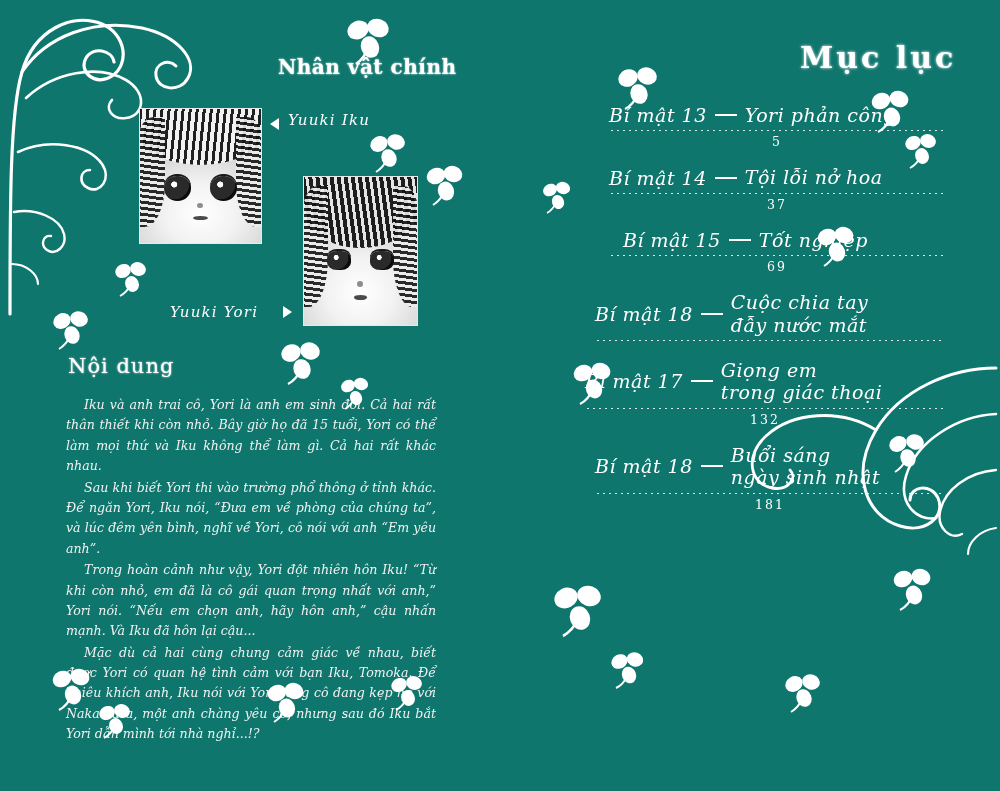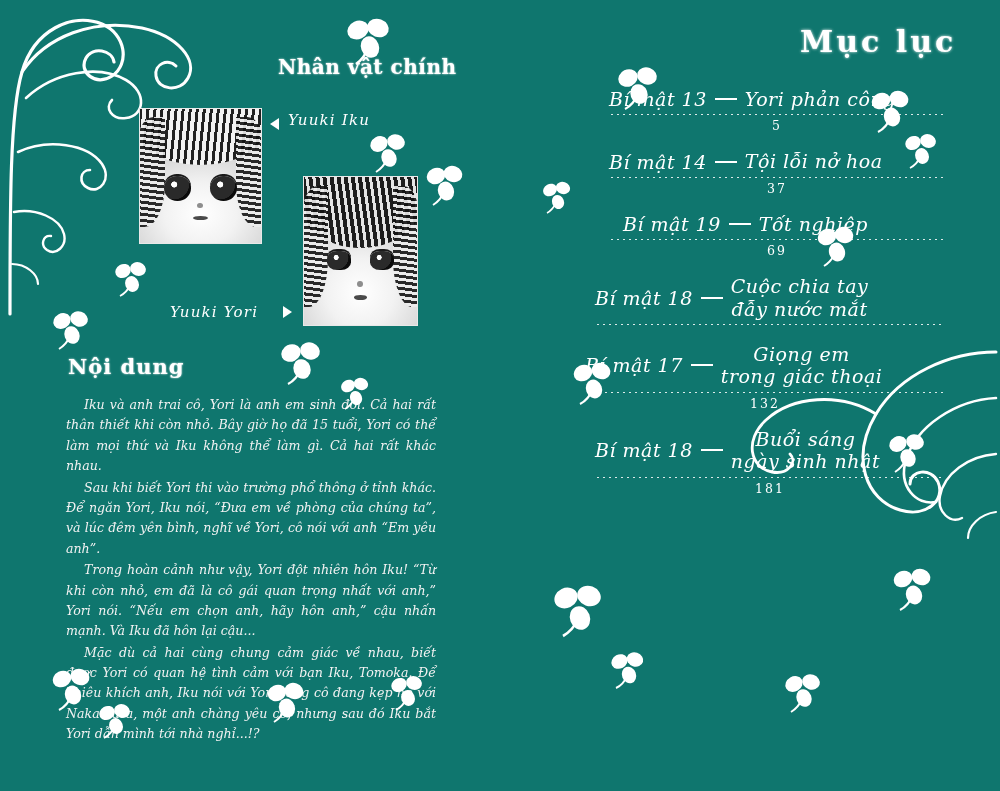--- a/index.html
+++ b/index.html
@@ -138,21 +138,21 @@
     left: 283px; top: 306px;
     border-top: 6px solid transparent;
     border-bottom: 6px solid transparent;
     border-left: 9px solid #fff;
   }
 
   .content-title {
     position: absolute;
     left: 68px; top: 354px;
     font-family: "DejaVu Serif", serif;
-    font-weight: bold;
+    font-weight: normal;
     font-size: 21px;
     letter-spacing: 1px;
     text-shadow: 0 0 2px #fff;
   }
   .summary {
     position: absolute;
     left: 66px; top: 395px;
     width: 370px;
     font-family: "DejaVu Serif", serif;
     font-style: italic;
@@ -162,21 +162,21 @@
     color: #f2f2f2;
   }
   .summary p {
     margin: 0 0 1px 0;
     text-indent: 18px;
   }
 
   
   .right-page {
     position: absolute;
-    left: 500px; top: 0;
+    left: 500px; top: 16px;
     width: 500px; height: 564px;
   }
   .toc-title {
     position: absolute;
     left: 300px; top: 24px;
     font-family: "DejaVu Serif", serif;
     font-weight: bold;
     font-size: 30px;
     letter-spacing: 3px;
     text-shadow: 0 0 3px #fff;
@@ -206,21 +206,21 @@
     margin: 0 8px;
     width: 22px;
     height: 2px;
     background: #fff;
   }
   .toc-name {
     flex: 0 0 auto;
     text-align: center;
     line-height: 1.18;
   }
-  .toc-name.two-line { text-align: center; }
+  .toc-name.two-line { text-align: left; }
   .toc-dots {
     margin-top: 3px;
     height: 3px;
     background-image: radial-gradient(circle, #ffffff 0.8px, transparent 1px);
     background-size: 6px 3px;
     background-repeat: repeat-x;
     opacity: 0.85;
   }
   .toc-page {
     text-align: center;
@@ -322,21 +322,21 @@
           <span class="toc-label">Bí mật 14</span>
           <span class="toc-dash"></span>
           <span class="toc-name">Tội lỗi nở hoa</span>
         </div>
         <div class="toc-dots"></div>
         <div class="toc-page">37</div>
       </div>
 
       <div class="toc-entry" style="padding-left:38px">
         <div class="toc-row">
-          <span class="toc-label">Bí mật 19</span>
+          <span class="toc-label">Bí mật 15</span>
           <span class="toc-dash"></span>
           <span class="toc-name">Tốt nghiệp</span>
         </div>
         <div class="toc-dots" style="margin-left:-14px"></div>
         <div class="toc-page" style="margin-left:-14px">69</div>
       </div>
 
       <div class="toc-entry" style="padding-left:10px">
         <div class="toc-row">
           <span class="toc-label">Bí mật 18</span>

